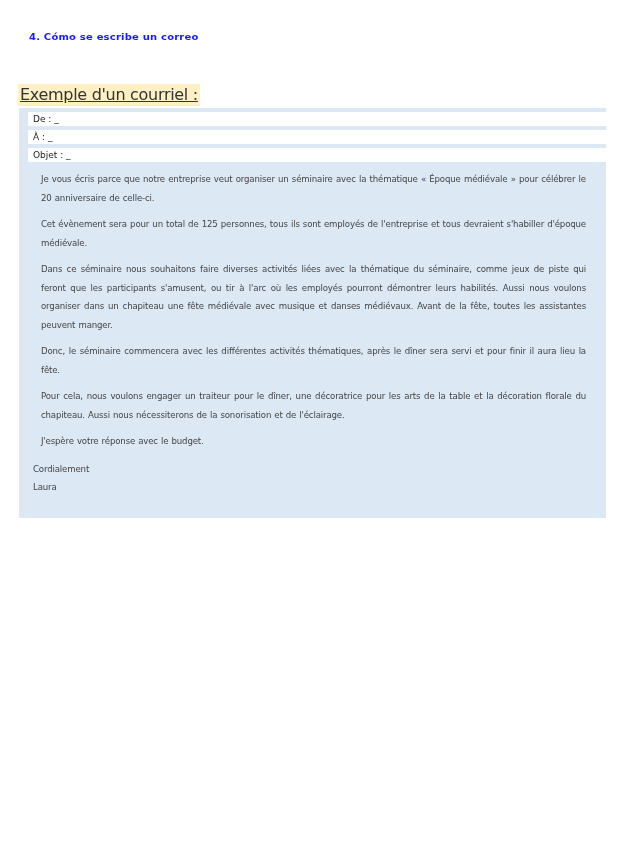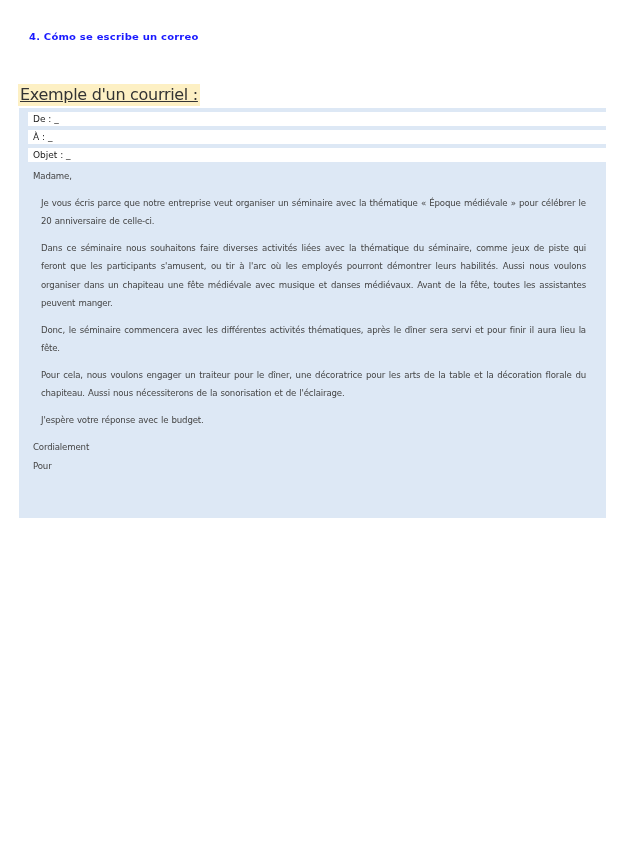--- a/index.html
+++ b/index.html
@@ -94,22 +94,22 @@
     <span class="field-label">De : _</span>
   </div>
   <div class="header-field">
     <span class="field-label">À : _</span>
   </div>
   <div class="header-field">
     <span class="field-label">Objet : _</span>
   </div>
 
   <div class="body-text">
-    <div class="salutation">Madame,</div>
     <p class="para">Je vous écris parce que notre entreprise veut organiser un séminaire avec la thématique « Époque médiévale » pour célébrer le 20 anniversaire de celle-ci.</p>
+    <p class="para">Cet évènement sera pour un total de 125 personnes, tous ils sont employés de l'entreprise et tous devraient s'habiller d'époque médiévale.</p>
     <p class="para">Dans ce séminaire nous souhaitons faire diverses activités liées avec la thématique du séminaire, comme jeux de piste qui feront que les participants s'amusent, ou tir à l'arc où les employés pourront démontrer leurs habilités. Aussi nous voulons organiser dans un chapiteau une fête médiévale avec musique et danses médiévaux. Avant de la fête, toutes les assistantes peuvent manger.</p>
     <p class="para">Donc, le séminaire commencera avec les différentes activités thématiques, après le dîner sera servi et pour finir il aura lieu la fête.</p>
     <p class="para">Pour cela, nous voulons engager un traiteur pour le dîner, une décoratrice pour les arts de la table et la décoration florale du chapiteau. Aussi nous nécessiterons de la sonorisation et de l'éclairage.</p>
     <p class="para">J'espère votre réponse avec le budget.</p>
     <div class="closing">Cordialement</div>
-    <div>Pour</div>
+    <div>Laura</div>
   </div>
 </div>
 
 </body></html>

